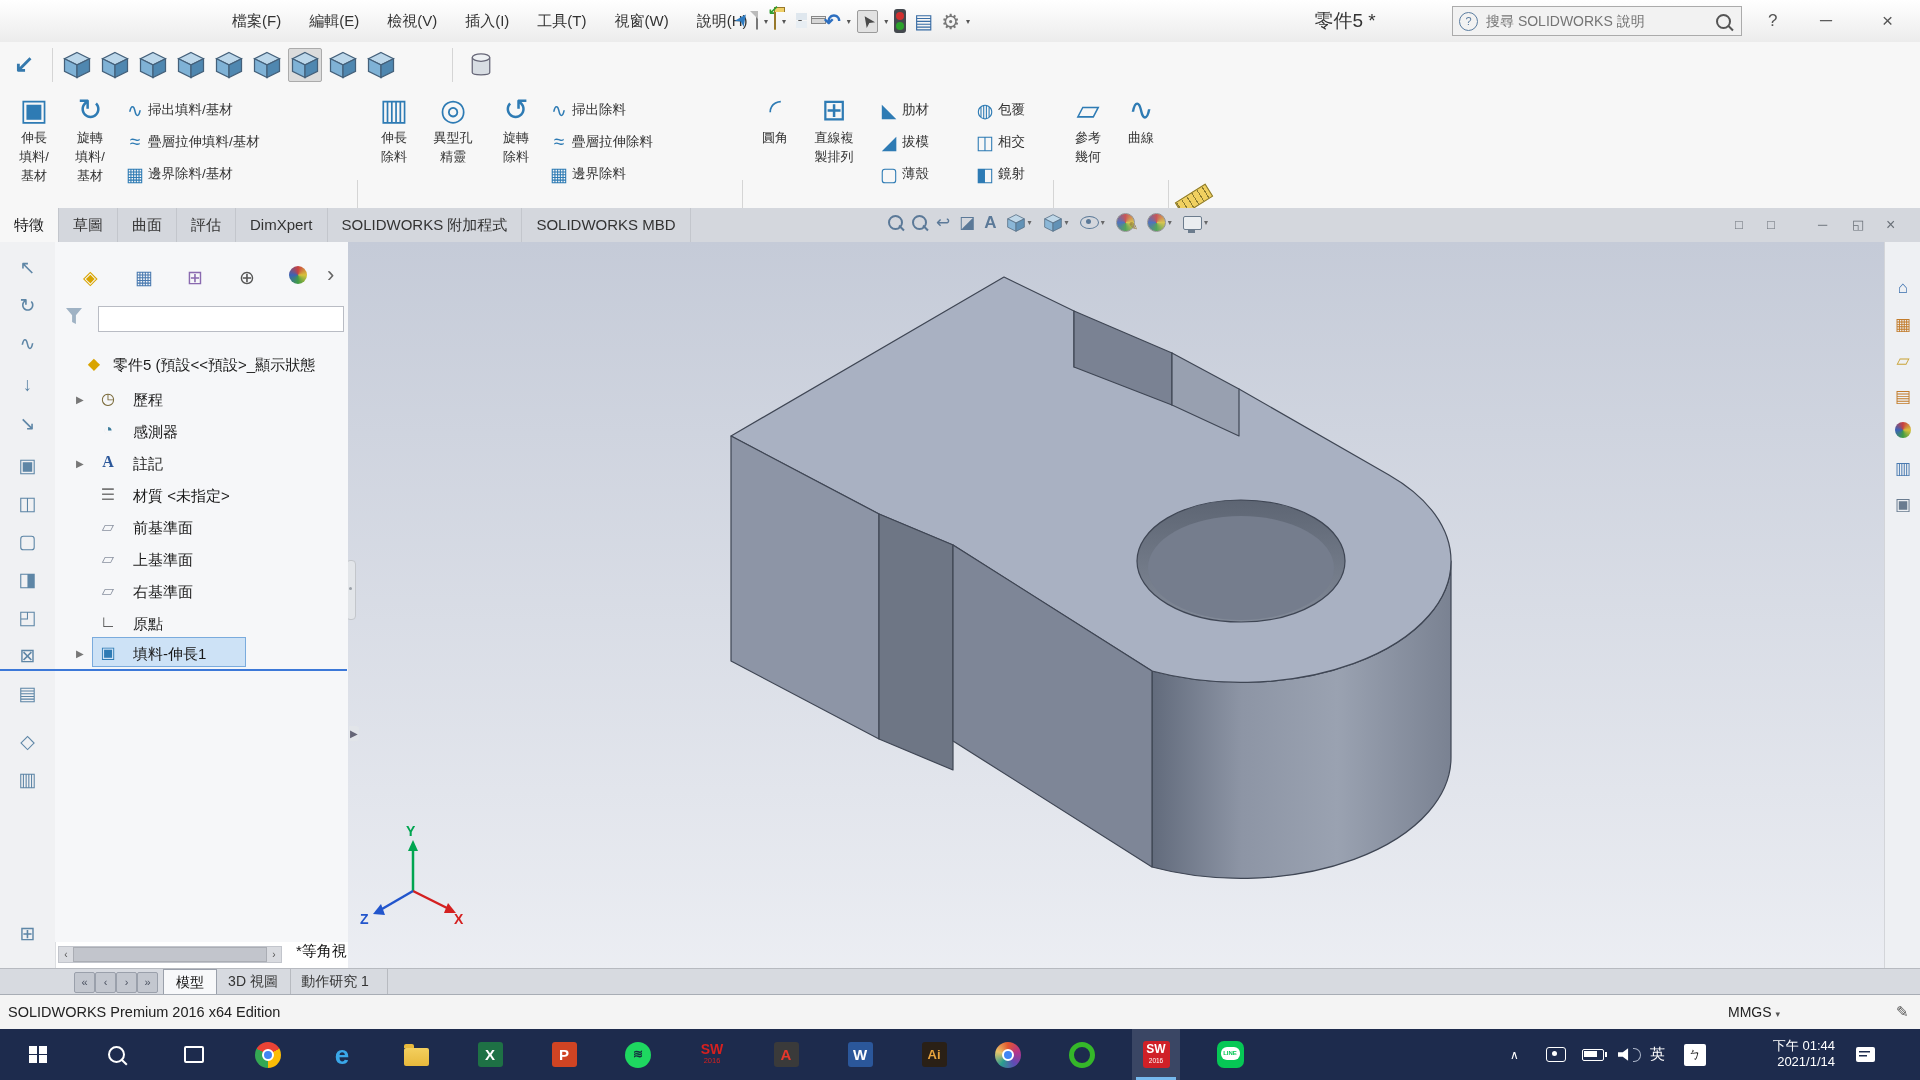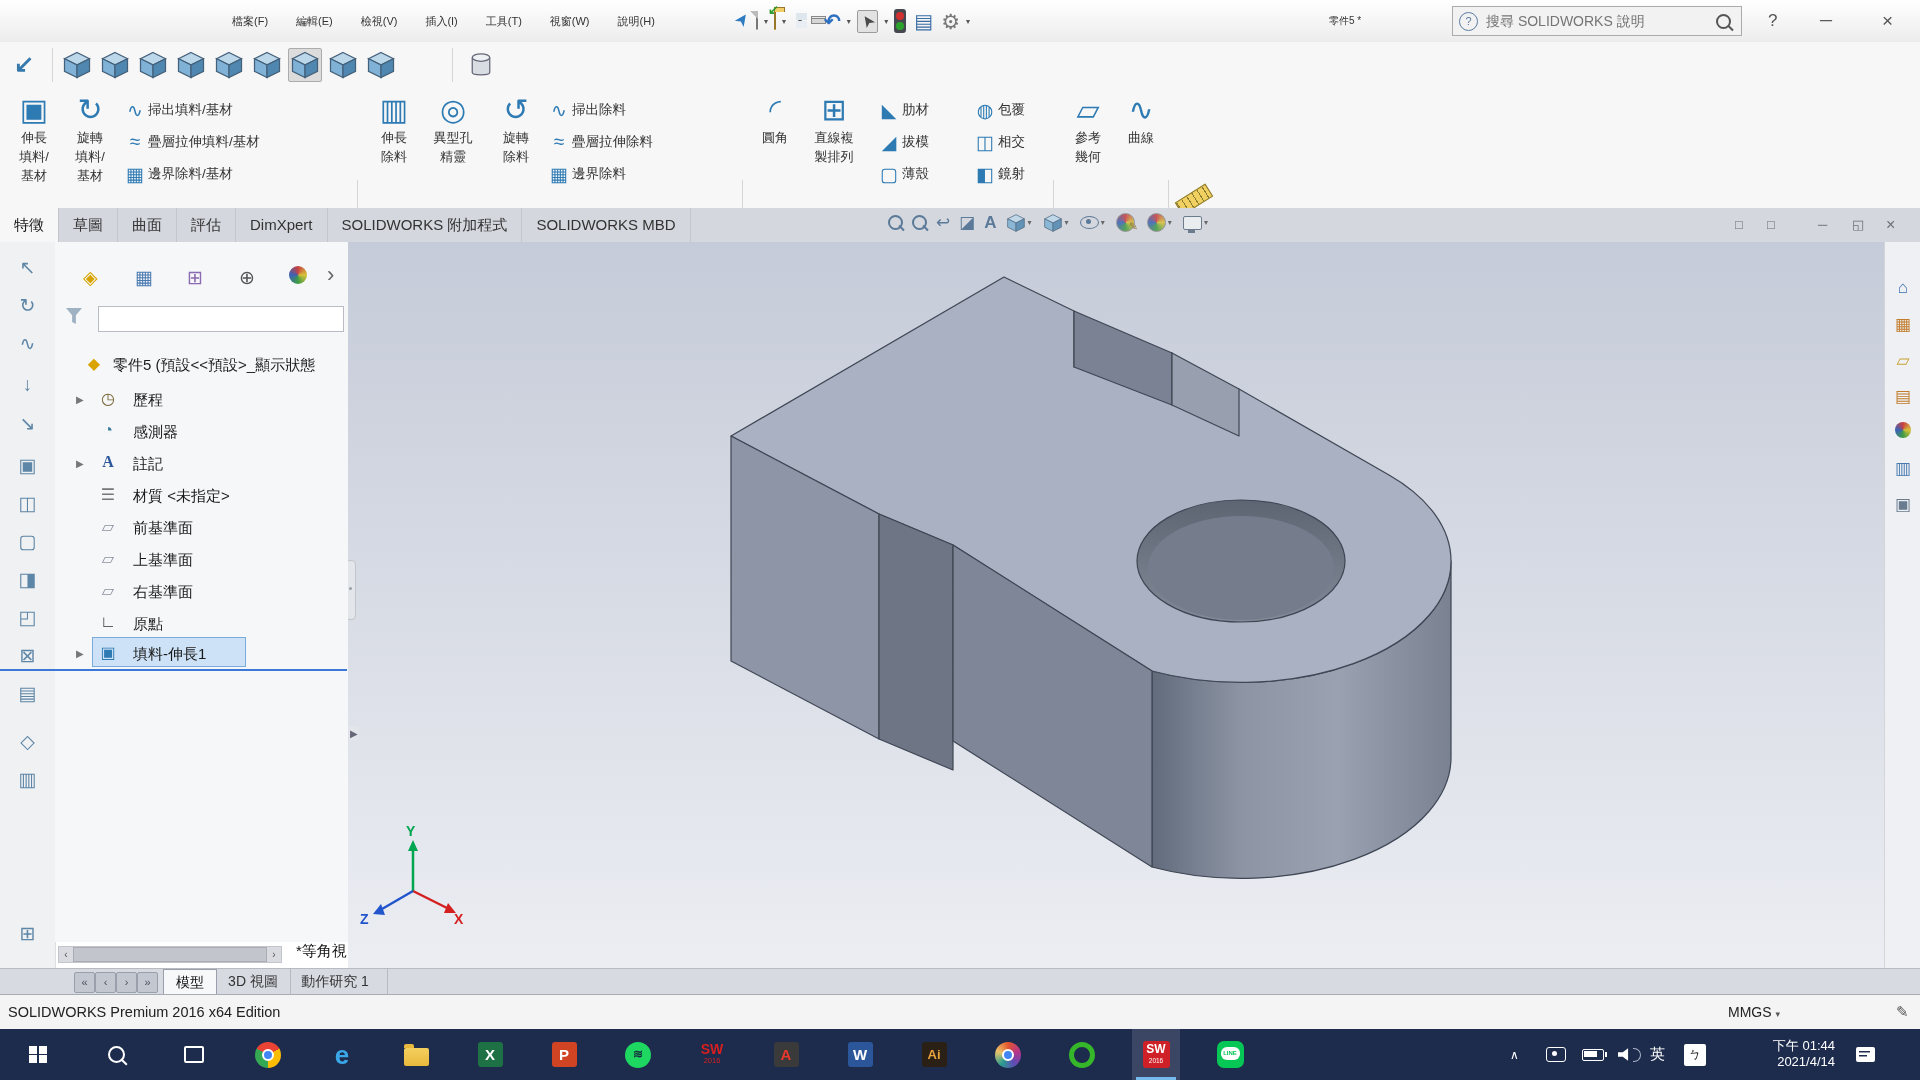--- a/index.html
+++ b/index.html
@@ -6,21 +6,21 @@
     font-family:"Liberation Sans",sans-serif;background:#fff;position:relative}
   .abs{position:absolute}
   .txt{white-space:nowrap}
   
   #titlebar{left:0;top:0;width:1920px;height:42px;background:linear-gradient(#ffffff,#ececec);border-bottom:1px solid #cfcfcf}
   #logo{left:0;top:0;width:205px;height:42px;background:linear-gradient(#ffffff,#d9d9d9);border-right:1px solid #c2c2c2;display:flex;align-items:center}
   .logomark{font-weight:bold;font-style:italic;color:#d6201f;font-size:24px;margin:0 6px 0 14px}
   .brand{color:#d6201f;font-size:17px;letter-spacing:.5px}
   .brand b{font-weight:bold}
   .menu{display:flex;left:218px;top:0;height:42px;align-items:center}
-  .menu-item{padding:0 14px;font-size:11px;color:#333;line-height:42px;cursor:default}
+  .menu-item{padding:0 14px;font-size:15px;color:#333;line-height:42px;cursor:default}
   .pin{left:735px;top:9px;font-size:17px;color:#2e7bc0;transform:rotate(-55deg)}
   .qat{top:5px;height:32px;display:flex;align-items:center}
   .qi{position:relative;margin:0 4px;display:inline-block}
   .dd{font-size:8px;color:#555;margin:0 2px}
   .ic-new{width:16px;height:20px;background:#fdfdfd;border:1.5px solid #777;border-radius:1px;position:relative}
   .ic-new:after{content:"";position:absolute;right:-1px;top:-1px;border:4px solid #bbb;border-left-color:transparent;border-bottom-color:transparent}
   .ic-open{width:22px;height:15px;background:#efcf66;border:1.5px solid #97782a;border-radius:2px;position:relative;margin-top:6px}
   .ic-open:before{content:"";position:absolute;left:-1px;top:-5px;width:9px;height:4px;background:#efcf66;border:1.5px solid #97782a;border-bottom:none}
   .ic-open:after{content:"�original↙";content:"↙";position:absolute;right:-4px;top:-10px;color:#2f9e2f;font-weight:bold;font-size:13px}
   .ic-save{width:19px;height:19px;background:#3579ad;border-radius:2px;position:relative}
@@ -29,21 +29,21 @@
   .ic-print{width:20px;height:12px;background:#9aa0a8;border-radius:2px;position:relative;margin-top:6px}
   .ic-print:before{content:"";position:absolute;left:3px;top:-5px;width:13px;height:5px;background:#e9e9e9;border:1px solid #888}
   .ic-print:after{content:"";position:absolute;left:3px;bottom:-3px;width:13px;height:4px;background:#d6d6d6;border:1px solid #888}
   .ic-undo{font-size:20px;color:#2d6fc0;font-weight:bold;line-height:20px}
   .selbox{border:1px solid #9b9b9b;background:#e2e2e2;border-radius:2px;padding:1px 3px}
   .ic-cursor{display:inline-block;font-size:16px;color:#4a4a4a;transform:rotate(-125deg)}
   .ic-traffic{width:12px;height:24px;background:#44484e;border-radius:3px;display:flex;flex-direction:column;align-items:center;justify-content:space-evenly}
   .ic-traffic i{width:8px;height:8px;border-radius:50%}
   .ic-list{font-size:20px;color:#3b6ea5;line-height:20px}
   .ic-gear{font-size:21px;color:#777;line-height:21px}
-  #doctitle{left:1255px;top:0;width:180px;text-align:center;font-size:10px;color:#333;line-height:42px}
+  #doctitle{left:1255px;top:0;width:180px;text-align:center;font-size:19px;color:#333;line-height:42px}
   #searchbox{left:1452px;top:6px;width:288px;height:28px;background:#f2f2f2;border:1px solid #ababab;display:flex;align-items:center}
   .ic-help{width:17px;height:17px;border:1.5px solid #5b7da0;border-radius:50%;color:#5b7da0;font-size:11px;text-align:center;line-height:17px;margin:0 6px}
   #searchbox input{flex:1;border:none;background:transparent;font-size:14px;color:#555;outline:none;font-family:"Liberation Sans",sans-serif}
   .ic-mag{width:11px;height:11px;border:2px solid #555;border-radius:50%;position:relative;margin:0 10px 0 4px}
   .ic-mag:after{content:"";position:absolute;width:7px;height:2px;background:#555;transform:rotate(45deg);left:9px;top:11px}
   .winbtn{top:0;font-size:17px;color:#555;line-height:42px}
   
   #toolrow{left:0;top:42px;width:1920px;height:46px;background:#f7f7f7;border-bottom:1px solid #e3e3e3}
   .vsep{position:absolute;width:1px;background:#d5d5d5}
   .cube{width:30px;height:30px;padding:2px;border-radius:2px}
@@ -643,17 +643,17 @@
       <span class="batt"></span>
     </span>
   <span class="tray" style="left:1618px">
       <span class="spk"></span>
       <span class="spkarc"></span>
     </span>
   <span class="tray" style="left:1650px;font-size:15px">英</span>
   <span class="tray" style="left:1684px">
       <span class="imebox">ㄅ</span>
     </span>
-  <span class="tray clock" style="left:1735px;width:100px;display:block;top:9px"><span>下午 01:44</span><br><span>2021/4/14</span></span>
+  <span class="tray clock" style="left:1735px;width:100px;display:block;top:9px"><span>下午 01:44</span><br><span>2021/1/14</span></span>
   <span class="tray" style="left:1856px">
       <span class="notif"></span>
     </span>
 </div>
 
 </body></html>

